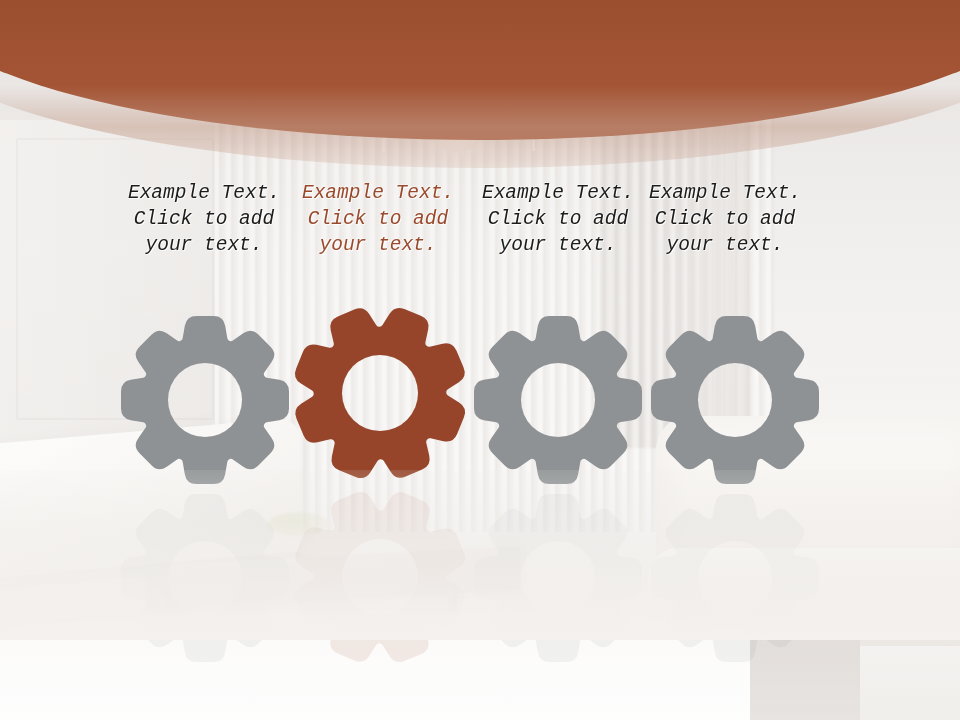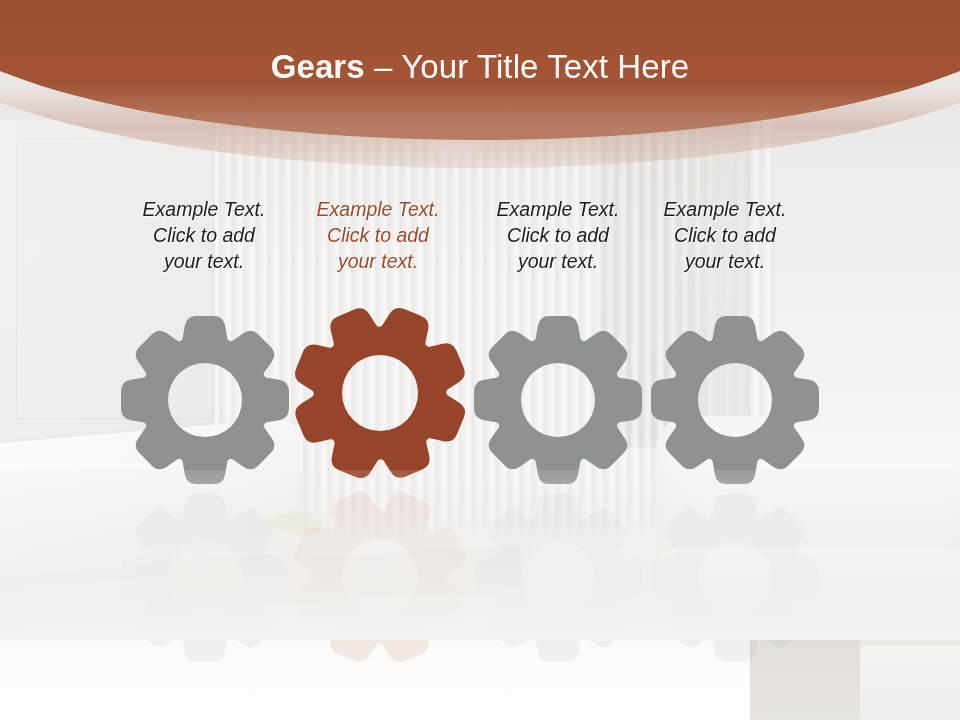--- a/index.html
+++ b/index.html
@@ -217,23 +217,24 @@
     line-height: 40px;
     letter-spacing: .1px;
     white-space: nowrap;
   }
   .slide-title .t-strong { font-weight: bold; }
   .slide-title .t-rest { font-weight: normal; }
 
   
   .text-row {
     position: absolute;
-    left: 0; top: 196px;
+    left: 0; top: 180px;
     width: 924px;
     height: 96px;
+    font-family: Liberation Mono, monospace;
   }
   .text-col {
     position: absolute;
     top: 0;
     width: 176px;
     text-align: center;
     font-style: italic;
     font-size: 19.5px;
     line-height: 26px;
     color: #1c1c1c;
@@ -401,23 +402,20 @@
             <path d="M-24.34,-59.23Q-22.65,-59.93 -22.34,-61.74L-20.18,-74.24Q-18.50,-83.99 -8.61,-83.99L8.61,-83.99Q18.50,-83.99 20.18,-74.24L22.34,-61.74Q22.65,-59.93 24.34,-59.23L24.68,-59.09Q26.37,-58.39 27.86,-59.45L38.23,-66.76Q46.31,-72.47 53.30,-65.47L65.47,-53.30Q72.47,-46.31 66.76,-38.23L59.45,-27.86Q58.39,-26.37 59.09,-24.68L59.23,-24.34Q59.93,-22.65 61.74,-22.34L74.24,-20.18Q83.99,-18.50 83.99,-8.61L83.99,8.61Q83.99,18.50 74.24,20.18L61.74,22.34Q59.93,22.65 59.23,24.34L59.09,24.68Q58.39,26.37 59.45,27.86L66.76,38.23Q72.47,46.31 65.47,53.30L53.30,65.47Q46.31,72.47 38.23,66.76L27.86,59.45Q26.37,58.39 24.68,59.09L24.34,59.23Q22.65,59.93 22.34,61.74L20.18,74.24Q18.50,83.99 8.61,83.99L-8.61,83.99Q-18.50,83.99 -20.18,74.24L-22.34,61.74Q-22.65,59.93 -24.34,59.23L-24.68,59.09Q-26.37,58.39 -27.86,59.45L-38.23,66.76Q-46.31,72.47 -53.30,65.47L-65.47,53.30Q-72.47,46.31 -66.76,38.23L-59.45,27.86Q-58.39,26.37 -59.09,24.68L-59.23,24.34Q-59.93,22.65 -61.74,22.34L-74.24,20.18Q-83.99,18.50 -83.99,8.61L-83.99,-8.61Q-83.99,-18.50 -74.24,-20.18L-61.74,-22.34Q-59.93,-22.65 -59.23,-24.34L-59.09,-24.68Q-58.39,-26.37 -59.45,-27.86L-66.76,-38.23Q-72.47,-46.31 -65.47,-53.30L-53.30,-65.47Q-46.31,-72.47 -38.23,-66.76L-27.86,-59.45Q-26.37,-58.39 -24.68,-59.09Z" fill="#8e9294" fill-rule="evenodd"></path>
           </g>
         </svg>
       </div>
     </div>
   <div class="refl-fade"></div>
 
   <div class="header-band"></div>
   <div class="header-arc"></div>
 
-  <div class="slide-title">
-    <span class="t-strong">Gears</span><span class="t-rest"> – Your Title Text Here</span>
-  </div>
 
   <div class="text-row">
     <div class="text-col c1">Example Text.
 Click  to add
 your text.</div>
     <div class="text-col c2 accent">Example Text.
 Click  to add
 your text.</div>
     <div class="text-col c3">Example Text.
 Click  to add

